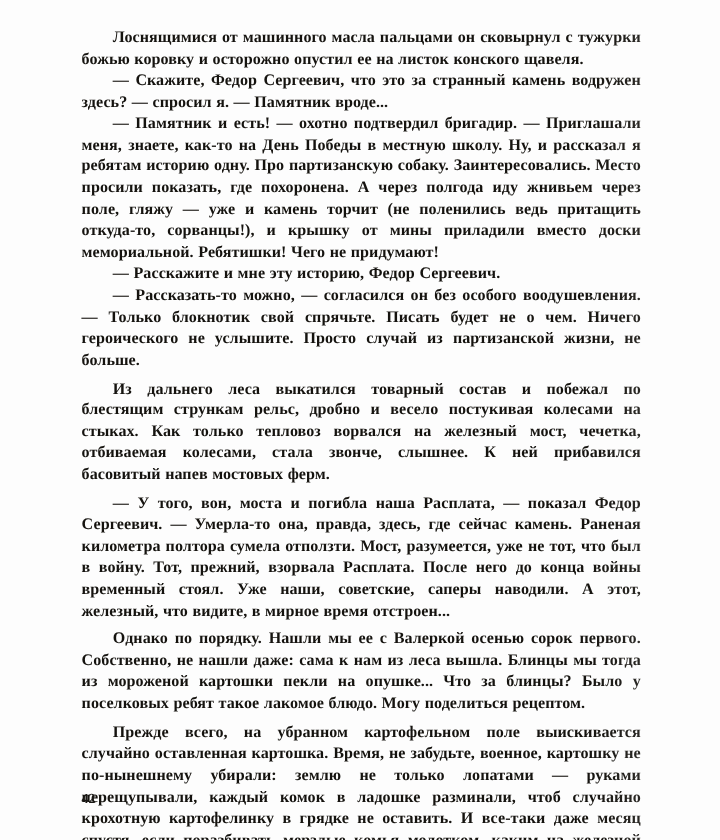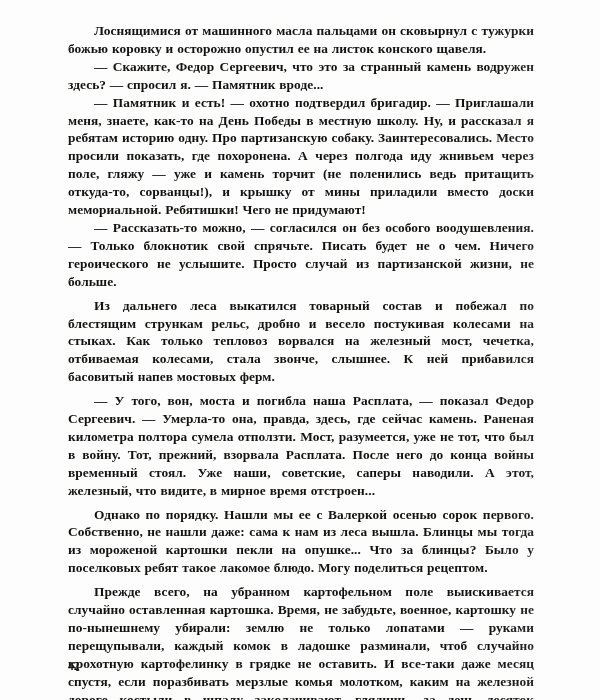--- a/index.html
+++ b/index.html
@@ -71,20 +71,21 @@
 </style>
 </head>
 <body>
 
 <div id="page">
 
   <div id="text-column">
     <p class="para">Лоснящимися от машинного масла пальцами он сковырнул с тужурки божью коровку и осторожно опустил ее на листок конского щавеля.</p>
     <p class="para">— Скажите, Федор Сергеевич, что это за странный камень водружен здесь? — спросил я. — Памятник вроде...</p>
     <p class="para">— Памятник и есть! — охотно подтвердил бригадир. — Приглашали меня, знаете, как-то на День Победы в местную школу. Ну, и рассказал я ребятам историю одну. Про партизанскую собаку. Заинтересовались. Место просили показать, где похоронена. А через полгода иду жнивьем через поле, гляжу — уже и камень торчит (не поленились ведь притащить откуда-то, сорванцы!), и крышку от мины приладили вместо доски мемориальной. Ребятишки! Чего не придумают!</p>
+    <p class="para">— Расскажите и мне эту историю, Федор Сергеевич.</p>
     <p class="para">— Рассказать-то можно, — согласился он без особого воодушевления. — Только блокнотик свой спрячьте. Писать будет не о чем. Ничего героического не услышите. Просто случай из партизанской жизни, не больше.</p>
     <p class="para gap-before">Из дальнего леса выкатился товарный состав и побежал по блестящим стрункам рельс, дробно и весело постукивая колесами на стыках. Как только тепловоз ворвался на железный мост, чечетка, отбиваемая колесами, стала звонче, слышнее. К ней прибавился басовитый напев мостовых ферм.</p>
     <p class="para gap-before">— У того, вон, моста и погибла наша Расплата, — показал Федор Сергеевич. — Умерла-то она, правда, здесь, где сейчас камень. Раненая километра полтора сумела отползти. Мост, разумеется, уже не тот, что был в войну. Тот, прежний, взорвала Расплата. После него до конца войны временный стоял. Уже наши, советские, саперы наводили. А этот, железный, что видите, в мирное время отстроен...</p>
     <p class="para gap-before">Однако по порядку. Нашли мы ее с Валеркой осенью сорок первого. Собственно, не нашли даже: сама к нам из леса вышла. Блинцы мы тогда из мороженой картошки пекли на опушке... Что за блинцы? Было у поселковых ребят такое лакомое блюдо. Могу поделиться рецептом.</p>
     <p class="para gap-before">Прежде всего, на убранном картофельном поле выискивается случайно оставленная картошка. Время, не забудьте, военное, картошку не по-нынешнему убирали: землю не только лопатами — руками перещупывали, каждый комок в ладошке разминали, чтоб случайно крохотную картофелинку в грядке не оставить. И все-таки даже месяц спустя, если поразбивать мерзлые комья молотком, каким на железной дороге костыли в шпалу заколачивают, глядишь, за день десяток мороженых картофелин и выбьешь. Ну, а дальше пустяковое</p>
   </div>
 
   <div id="page-number">42</div>
 
   <div id="scan-fade"></div>

